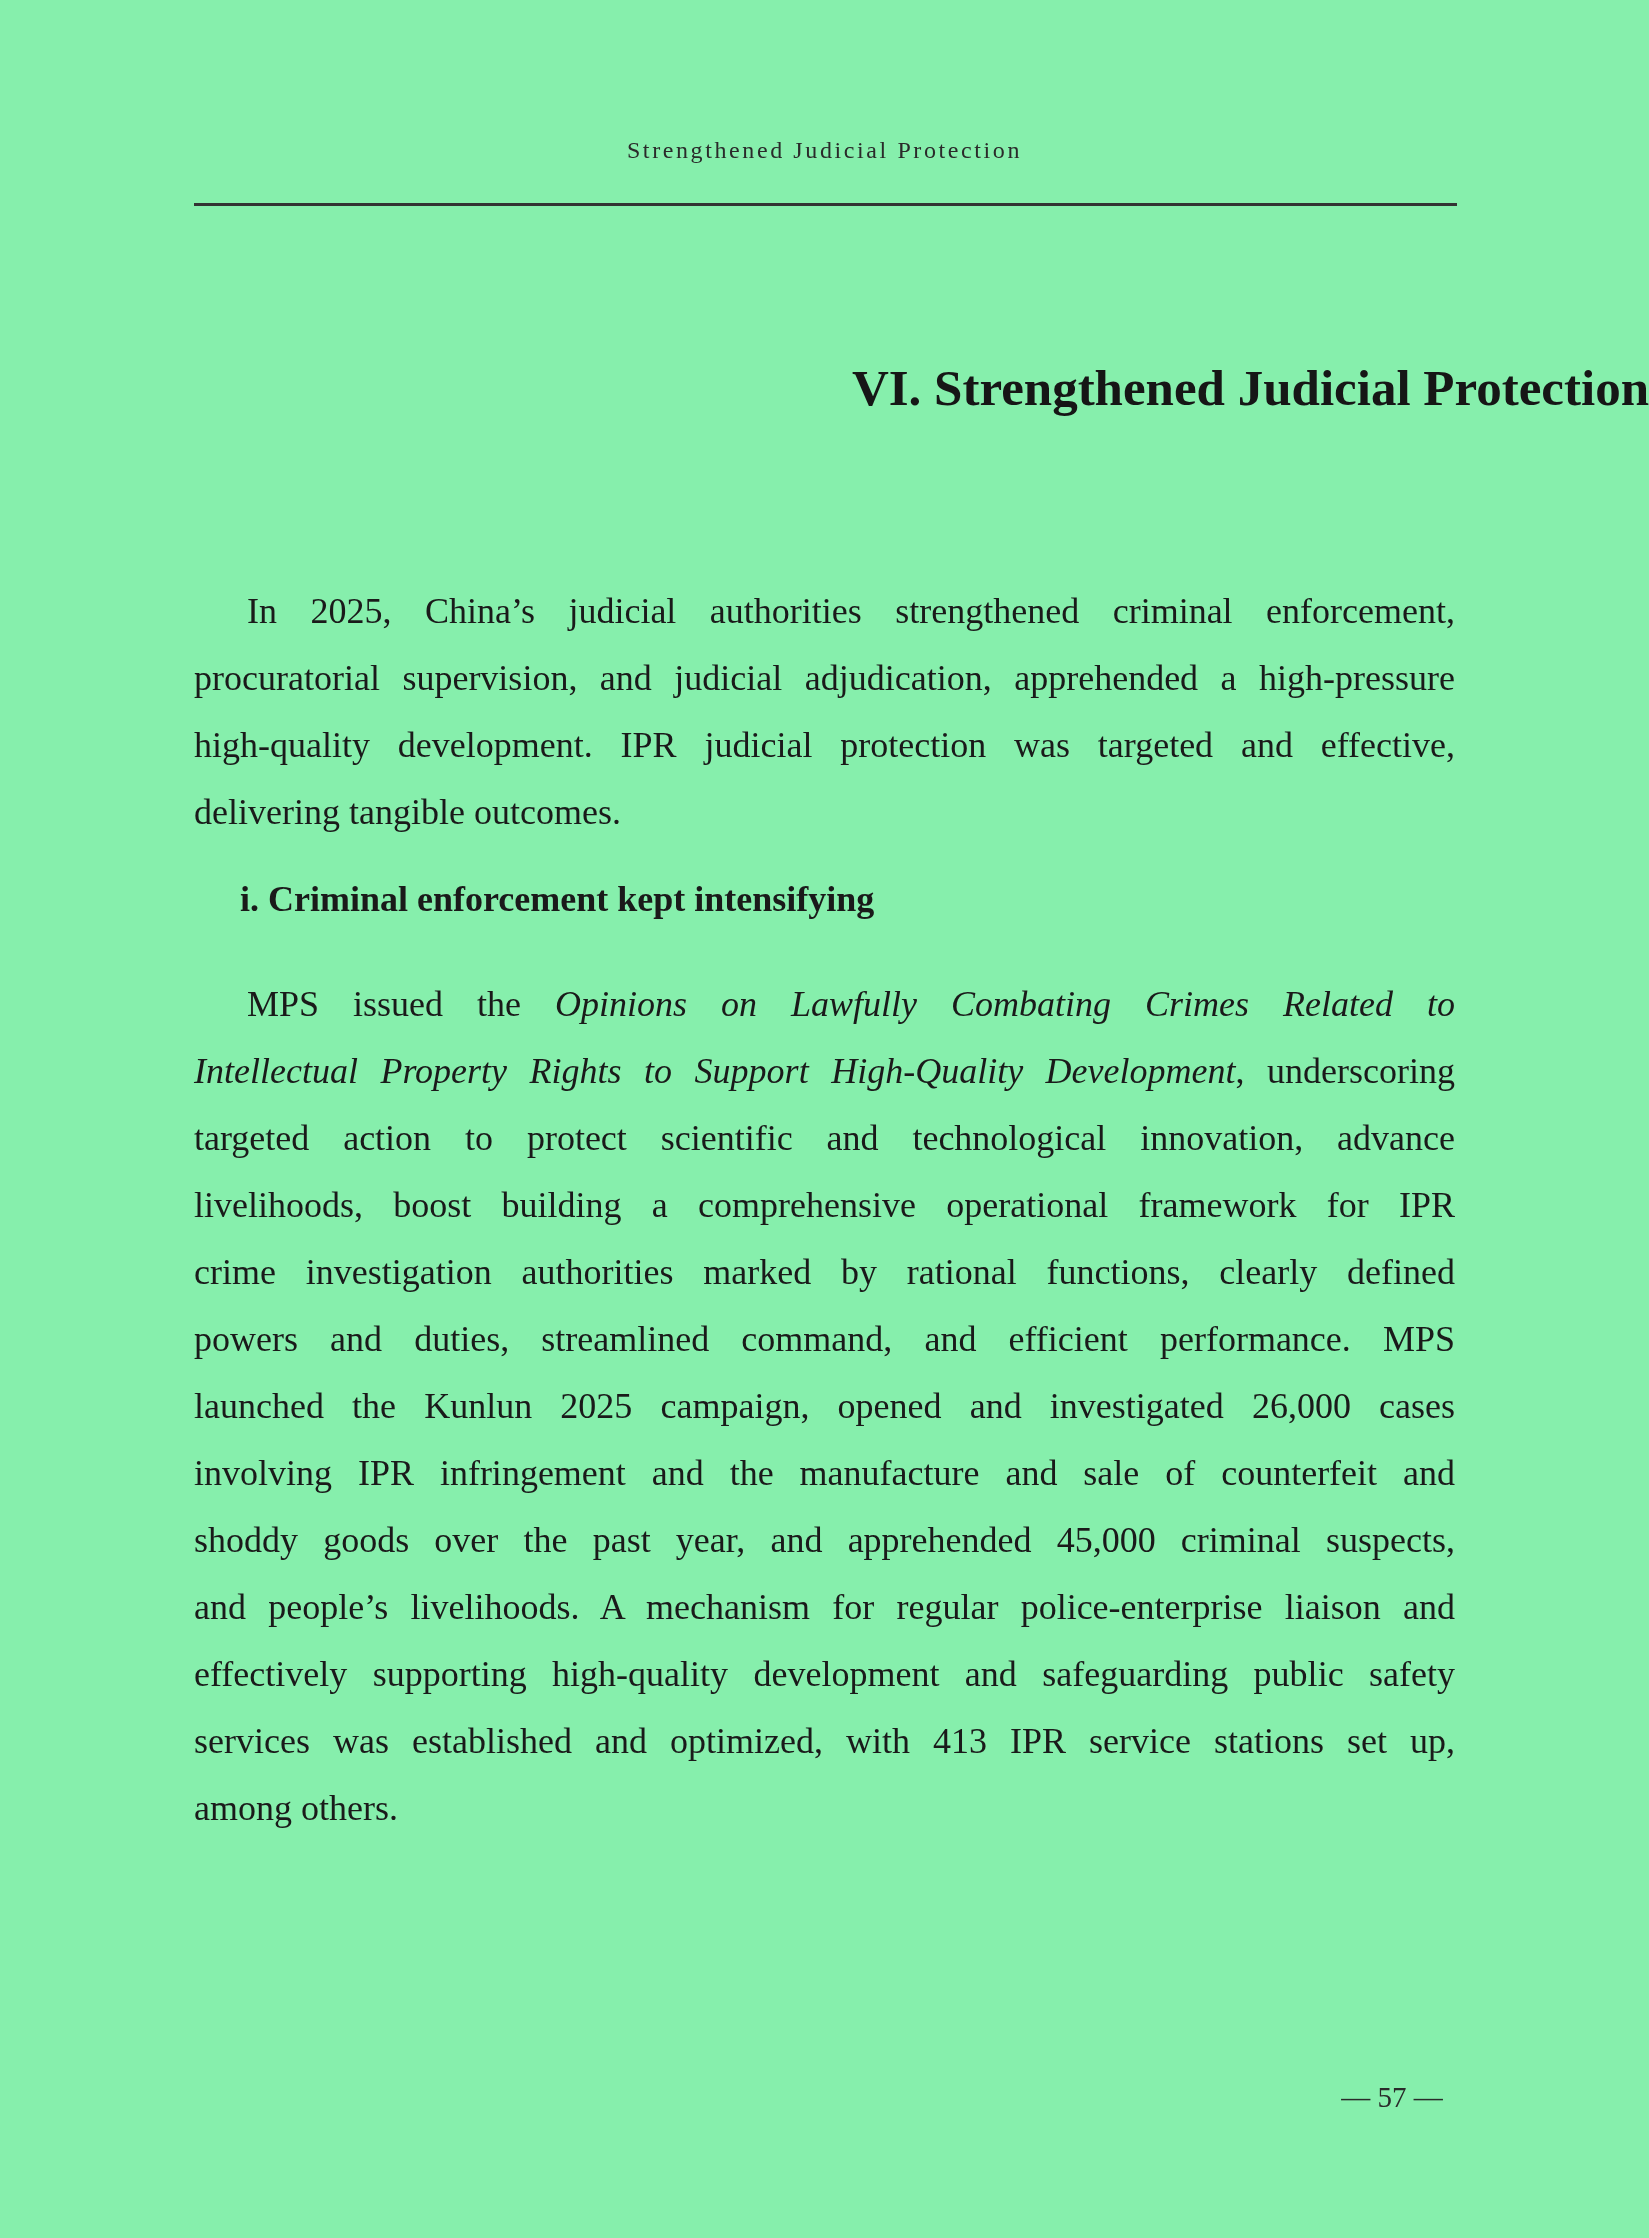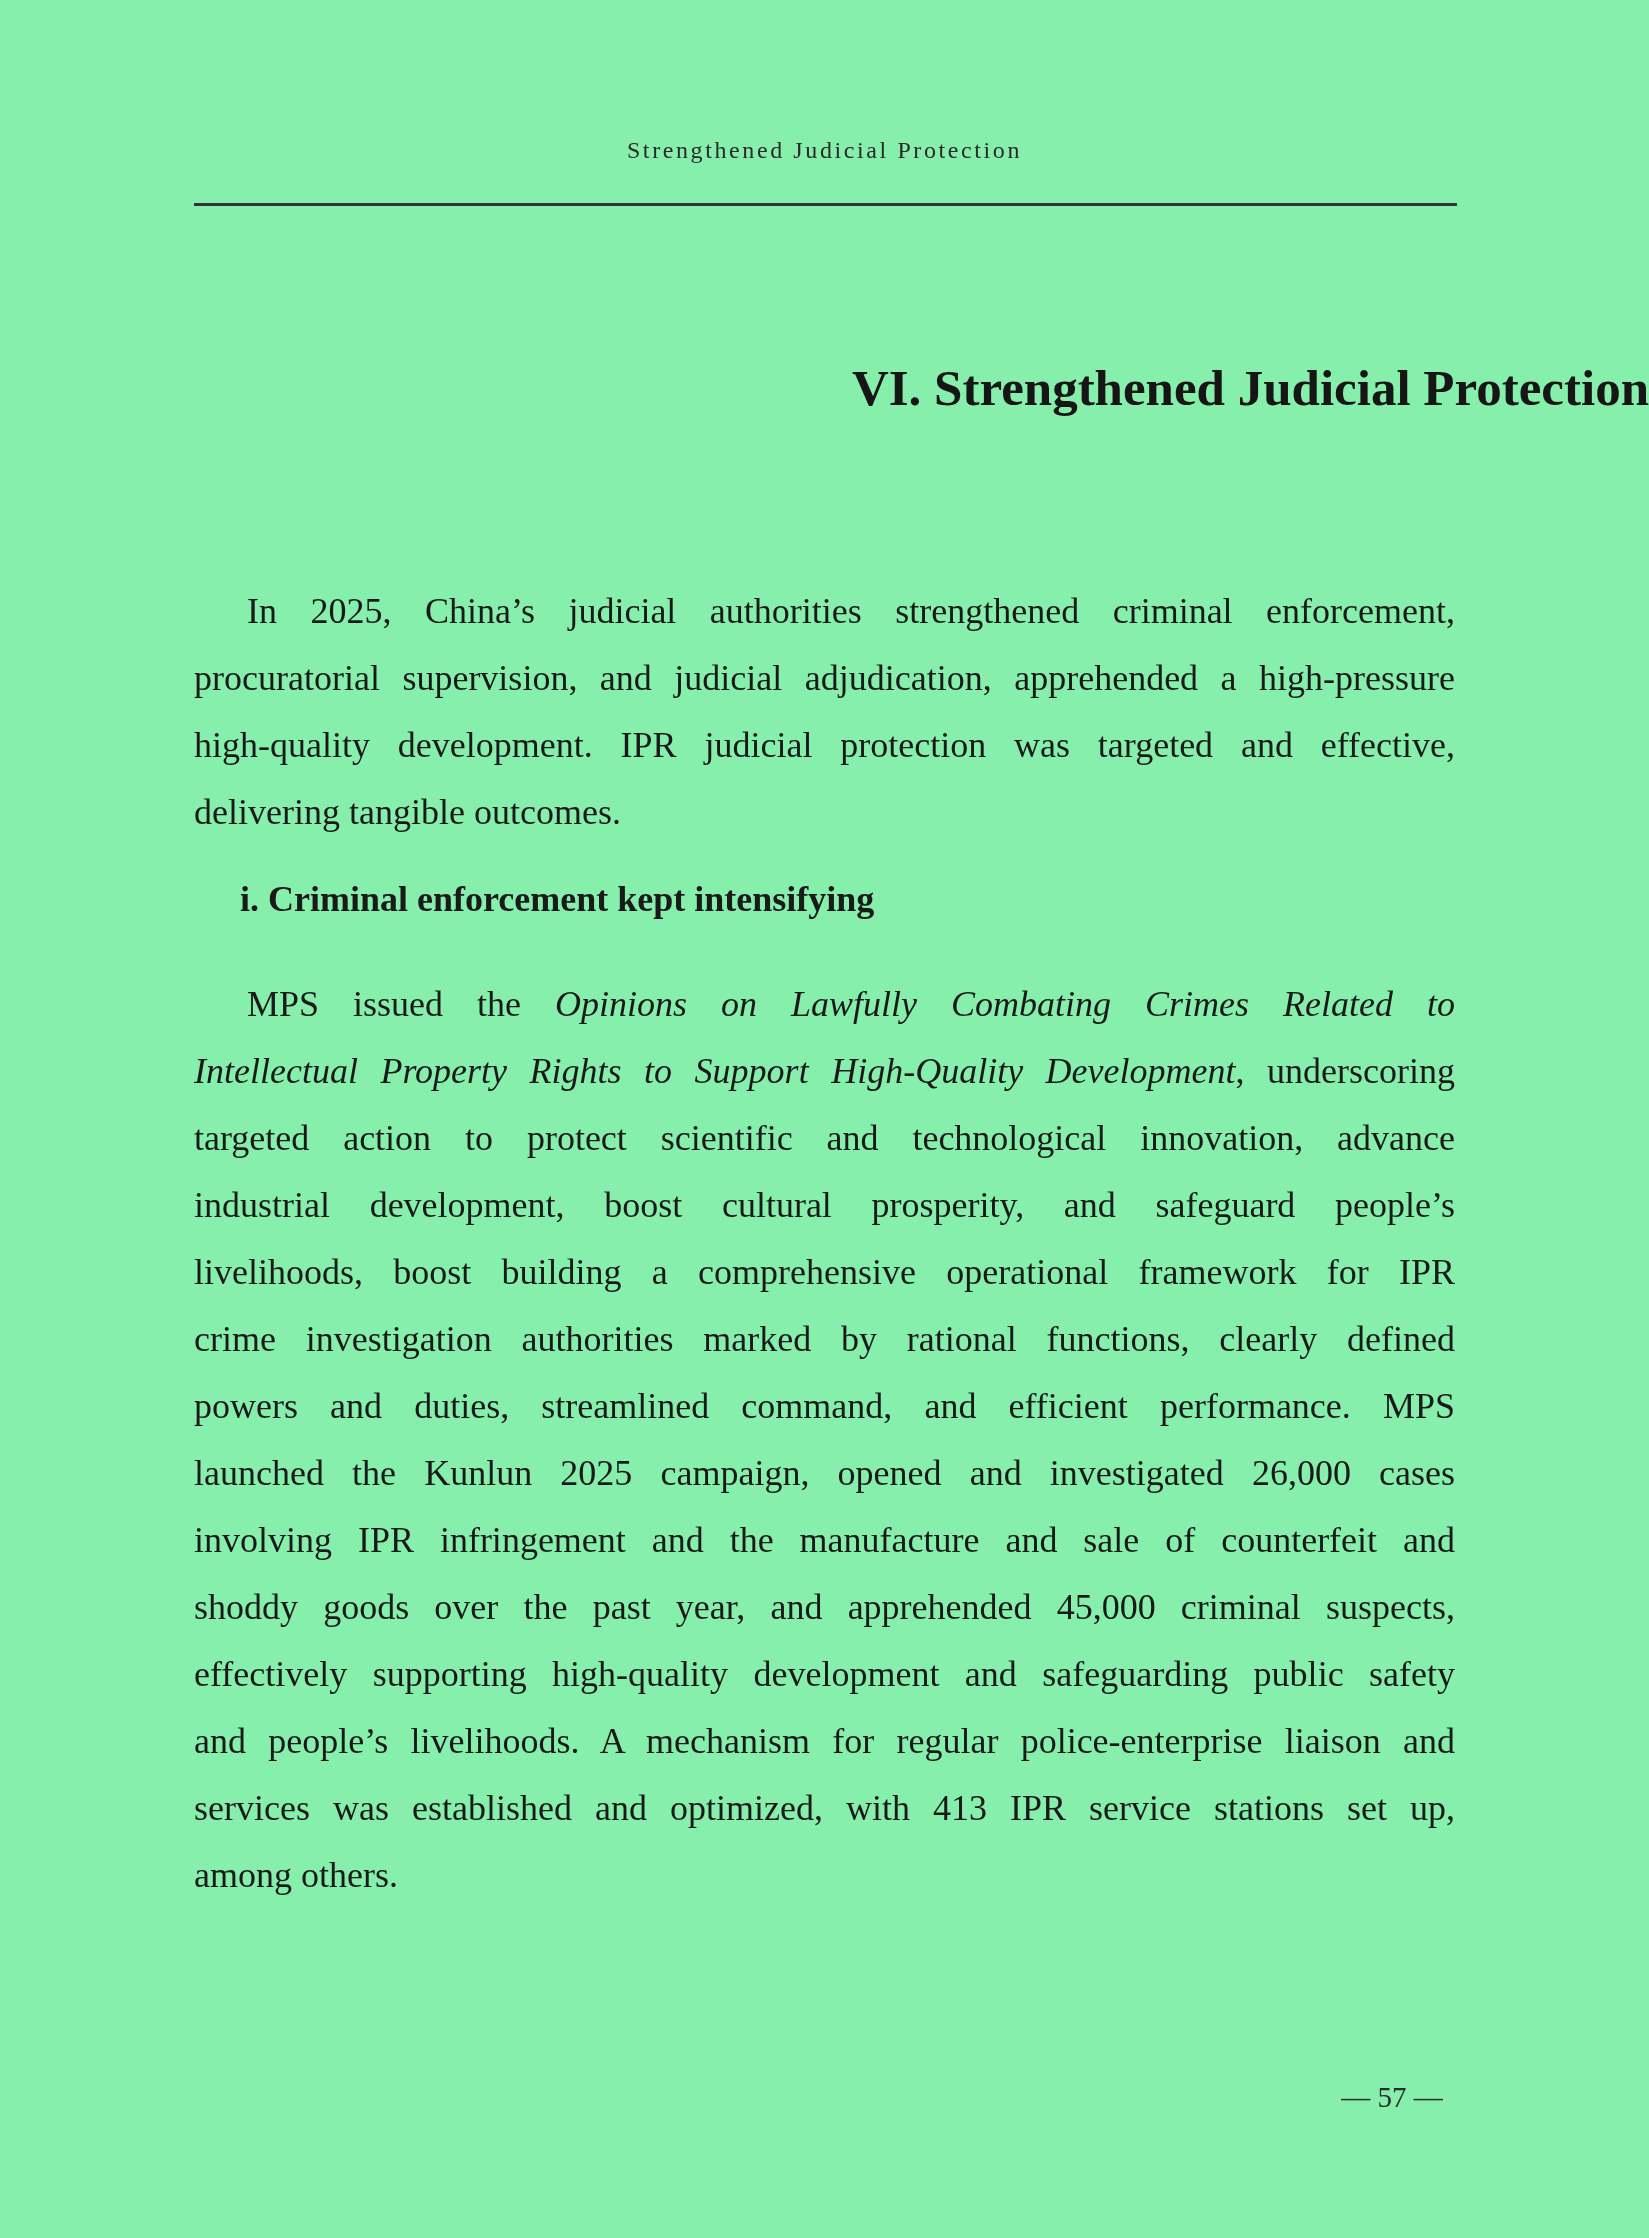--- a/index.html
+++ b/index.html
@@ -106,29 +106,28 @@
       <div class="line">high-quality development. IPR judicial protection was targeted and effective,</div>
       <div class="line last">delivering tangible outcomes.</div>
     </div>
 
     <h2 class="subheading">i. Criminal enforcement kept intensifying</h2>
 
     <div class="para2">
       <div class="line indent"><span>MPS issued the </span><span class="italic">Opinions on Lawfully Combating Crimes Related to</span></div>
       <div class="line"><span class="italic">Intellectual Property Rights to Support High-Quality Development</span><span>, underscoring</span></div>
       <div class="line">targeted action to protect scientific and technological innovation, advance</div>
-      <div class="line">industrial development, boost cultural prosperity, and safeguard people’s</div>
       <div class="line">livelihoods, boost building a comprehensive operational framework for IPR</div>
       <div class="line">crime investigation authorities marked by rational functions, clearly defined</div>
       <div class="line">powers and duties, streamlined command, and efficient performance. MPS</div>
       <div class="line">launched the Kunlun 2025 campaign, opened and investigated 26,000 cases</div>
       <div class="line">involving IPR infringement and the manufacture and sale of counterfeit and</div>
       <div class="line">shoddy goods over the past year, and apprehended 45,000 criminal suspects,</div>
+      <div class="line">and people’s livelihoods. A mechanism for regular police-enterprise liaison and</div>
       <div class="line">effectively supporting high-quality development and safeguarding public safety</div>
-      <div class="line">and people’s livelihoods. A mechanism for regular police-enterprise liaison and</div>
       <div class="line">services was established and optimized, with 413 IPR service stations set up,</div>
       <div class="line last">among others.</div>
     </div>
 
   </div>
 
   <div class="page-number">— 57 —</div>
 
 </div>
 

